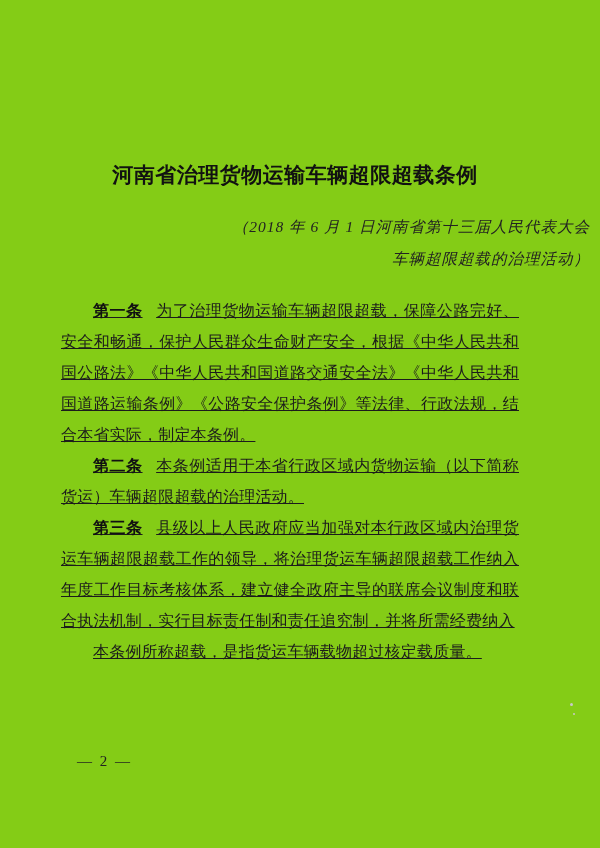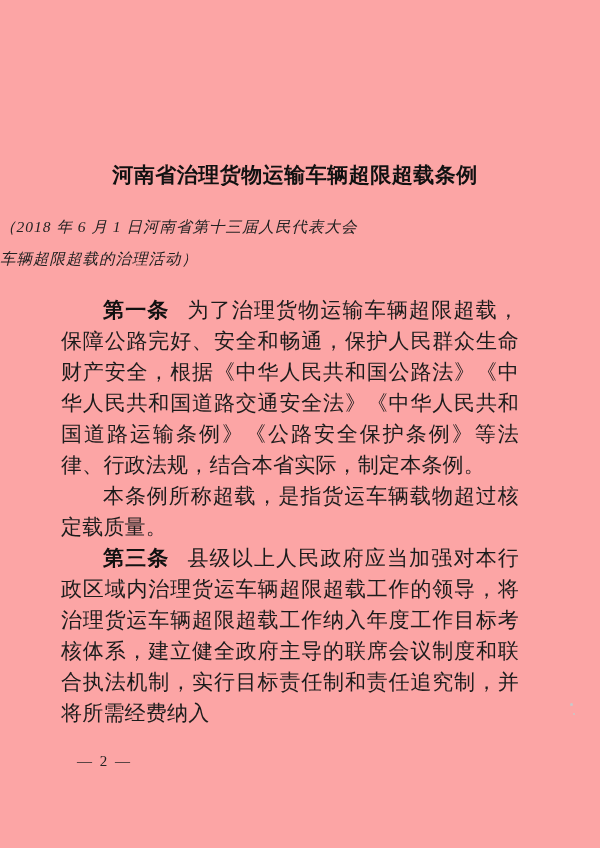--- a/index.html
+++ b/index.html
@@ -11,57 +11,58 @@
     height: 848px;
     background: #ffffff;
     position: relative;
     overflow: hidden;
     font-family: "Liberation Serif", "DejaVu Serif", serif;
     color: #1c1c1c;
   }
   .sheet {
     position: absolute;
     inset: 0;
-    background: #fca5a5;
+    background: #84cc16;
   }
   .doc-title {
     position: absolute;
     top: 161px;
     left: 0;
     width: 590px;
     margin: 0;
     text-align: center;
     font-size: 21px;
     font-weight: 700;
     letter-spacing: 0.5px;
     color: #111111;
     font-family: "Liberation Serif", "DejaVu Serif", serif;
   }
   .doc-subtitle {
     position: absolute;
     top: 211px;
     left: 0;
     width: 590px;
-    text-align: left;
+    text-align: right;
     font-size: 15.5px;
     line-height: 32px;
     letter-spacing: 1px;
     color: #222222;
     font-style: italic;
   }
   .doc-body {
     position: absolute;
     top: 295px;
     left: 61px;
     width: 458px;
-    font-size: 21px;
+    font-size: 16px;
     line-height: 31px;
     letter-spacing: 0.2px;
     text-align: justify;
     color: #1c1c1c;
+    text-decoration: underline;
   }
   .para {
     margin: 0;
     padding: 0;
     text-indent: 2em;
   }
   .article-label:not(:empty) {
     font-weight: 700;
     margin-right: 0.85em;
     color: #111111;
@@ -91,25 +92,26 @@
 
   <div class="doc-subtitle">
     <div>（2018 年 6 月 1 日河南省第十三届人民代表大会</div>
     <div>车辆超限超载的治理活动）</div>
   </div>
 
   <div class="doc-body">
 
     <p class="para"><span class="article-label">第一条</span><span class="article-text">为了治理货物运输车辆超限超载，保障公路完好、安全和畅通，保护人民群众生命财产安全，根据《中华人民共和国公路法》《中华人民共和国道路交通安全法》《中华人民共和国道路运输条例》《公路安全保护条例》等法律、行政法规，结合本省实际，制定本条例。</span></p>
 
+    <p class="para"><span class="article-label">第二条</span><span class="article-text">本条例适用于本省行政区域内货物运输（以下简称货运）车辆超限超载的治理活动。</span></p>
 
 
+    <p class="para"><span class="article-label">第三条</span><span class="article-text">县级以上人民政府应当加强对本行政区域内治理货运车辆超限超载工作的领导，将治理货运车辆超限超载工作纳入年度工作目标考核体系，建立健全政府主导的联席会议制度和联合执法机制，实行目标责任制和责任追究制，并将所需经费纳入</span></p>
+
     <p class="para"><span class="article-label"></span><span class="article-text">本条例所称超载，是指货运车辆载物超过核定载质量。</span></p>
-
-    <p class="para"><span class="article-label">第三条</span><span class="article-text">县级以上人民政府应当加强对本行政区域内治理货运车辆超限超载工作的领导，将治理货运车辆超限超载工作纳入年度工作目标考核体系，建立健全政府主导的联席会议制度和联合执法机制，实行目标责任制和责任追究制，并将所需经费纳入</span></p>
 
   </div>
 
   <div class="page-number">— 2 —</div>
 
   <div class="scan-artifact speck-1"></div>
   <div class="scan-artifact speck-2"></div>
 
 </div>
 

